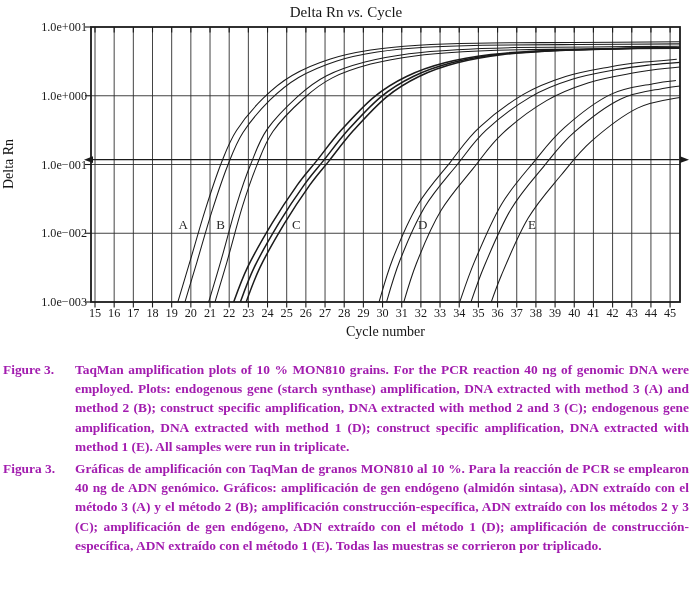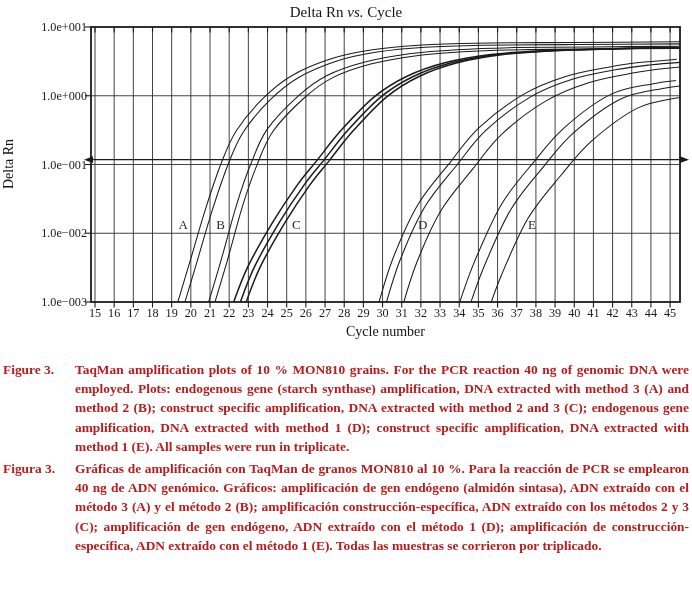--- a/index.html
+++ b/index.html
@@ -4,21 +4,21 @@
 <style>
   html,body{margin:0;padding:0;}
   body{
     width:692px;height:608px;overflow:hidden;background:#ffffff;
     font-family:"Liberation Serif","DejaVu Serif",serif;color:#151515;
   }
   .page{width:692px;height:608px;position:relative;background:#fff;}
   #chart{display:block;width:692px;height:344px;}
   .captions{
     margin:16px 3px 0 3px;
-    font-size:13.4px;line-height:19.2px;font-weight:bold;color:#b91c1c;
+    font-size:13.4px;line-height:19.2px;font-weight:bold;color:#a21caf;
     text-align:justify;
   }
   .caption{position:relative;padding-left:72px;margin:0 0 3px 0;}
   .cap-label{position:absolute;left:0;top:0;white-space:nowrap;}
 </style>
 </head>
 <body>
 
 <div class="page">
 

